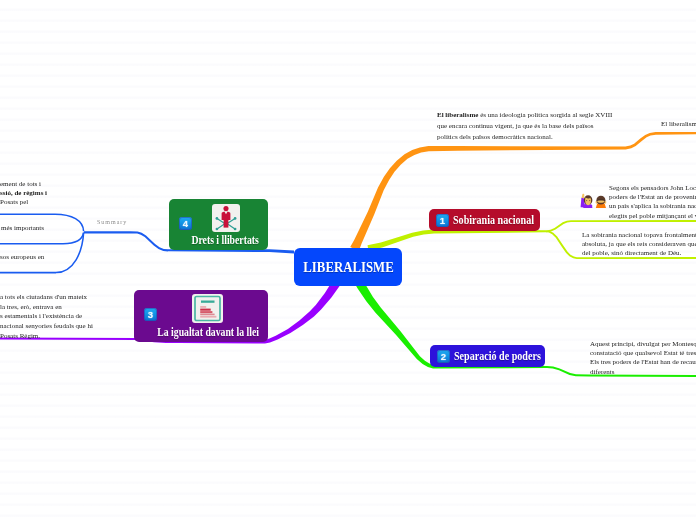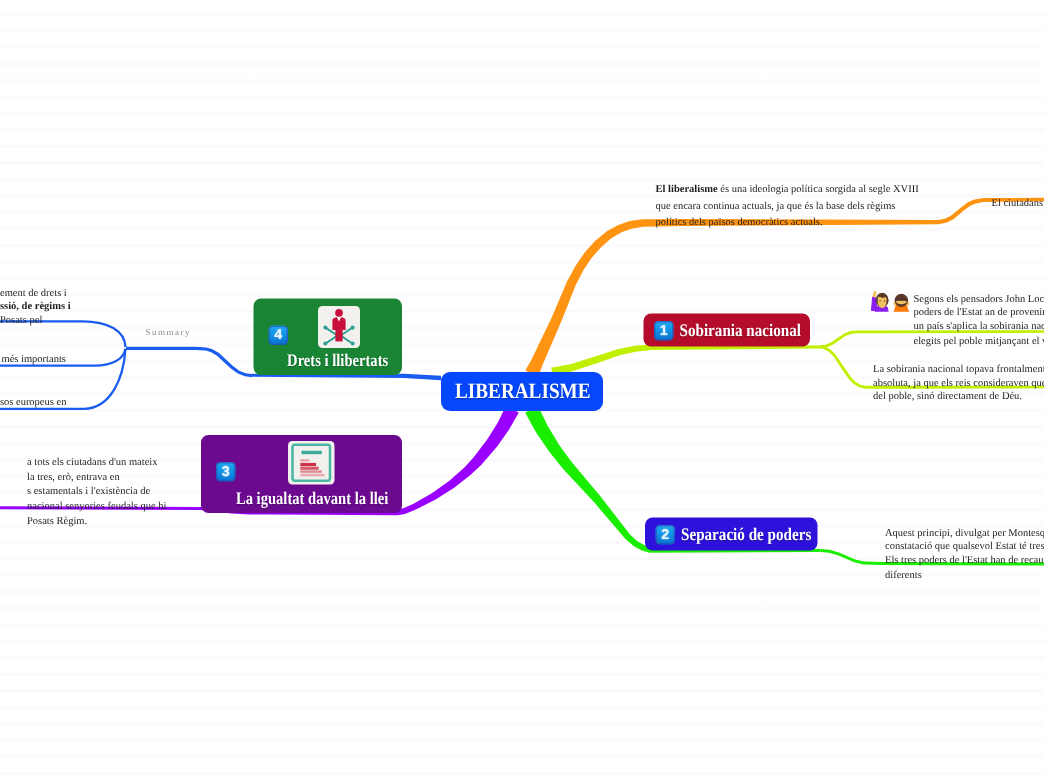--- a/index.html
+++ b/index.html
@@ -13,21 +13,21 @@
 
   .node{position:absolute;box-sizing:border-box;border-radius:5px;
         color:#ffffff;font-weight:bold;}
   .badge{display:block;width:13px;height:13px;border-radius:3px;flex:0 0 13px;box-sizing:border-box;
     background:linear-gradient(to bottom,#23a8ef 0%,#129ae9 35%,#0a6fd0 100%);
     color:#e9f6ff;font-size:9.5px;line-height:13.2px;text-align:center;
     font-family:"Liberation Sans",sans-serif;font-weight:bold;
     text-shadow:0 0 1.2px rgba(255,255,255,.85);
     box-shadow:inset 0 0 0 1px rgba(40,70,170,.55);}
 
-  #central{left:294px;top:248px;width:108px;height:26px;background:#0447fc;
+  #central{left:294px;top:248px;width:108px;height:38px;background:#0447fc;
     border-radius:6px;font-size:14.6px;letter-spacing:0px;
     display:flex;align-items:center;justify-content:center;}
   #central span{text-shadow:0 .8px 1px rgba(0,0,0,.3);
     display:inline-block;transform:scaleX(.877);transform-origin:center;}
 
   #n1{left:429px;top:209px;width:111px;height:22px;background:#b50c2b;}
   #n2{left:430px;top:345px;width:115px;height:22px;background:#2d12db;}
   .rowNode{display:flex;align-items:center;padding-left:7px;font-size:11.8px;
     white-space:nowrap;}
   .rowNode .lbl{margin-left:4px;text-shadow:0 .8px 1px rgba(0,0,0,.3);
@@ -43,34 +43,34 @@
   #n4 .lbl{padding-left:16px;}
   .blockNode .ico{position:absolute;background:#f2f1ee;border-radius:3px;
       display:block;line-height:0;}
   #ico4{left:43px;top:5px;width:28px;height:28px;}
   #ico3{left:58px;top:4px;width:31px;height:29px;}
 
   #summary-label{position:absolute;left:97px;top:219px;font-size:6px;
     color:#8d8d8d;letter-spacing:1px;}
 
   .note{position:absolute;color:#1c1c1c;font-size:7px;line-height:10.4px;
-        white-space:nowrap;margin-top:11px;}
+        white-space:nowrap;}
   #note-intro{line-height:11px;}
   .note .ln{display:block;}
   .note b,.note .bold{font-weight:bold;}
   #note-intro{left:437px;top:110px;}
   #note-intro-right{left:661px;top:119px;}
   #note-sob-a{left:609px;top:183.5px;line-height:9.4px;}
   #emoji-group{position:absolute;left:580px;top:192px;line-height:0;}
   #note-sob-b{left:582px;top:230.5px;line-height:9.4px;}
   #note-sep{left:590px;top:340px;line-height:9.2px;}
   #note-drets-top{left:0px;top:179.5px;line-height:9.2px;}
   #note-drets-m1{left:1px;top:222.5px;}
   #note-drets-m2{left:-2px;top:252px;}
-  #note-igualtat{left:0px;top:293px;line-height:9.7px;padding-left:18px;}
+  #note-igualtat{left:0px;top:293px;line-height:9.7px;}
 </style>
 </head>
 <body>
 
 <div id="canvas">
   <div class="stripes"></div>
 
   <svg class="links" viewBox="0 0 696 520" xmlns="http://www.w3.org/2000/svg">
     <path fill="#ff9412" d="M358.8 251.0L361.6 243.5L374.2 214.4L383.7 190.3L389.1 179.9L394.5 171.8L400.7 164.8L407.5 158.8L414.4 154.9L421.1 152.5L428.8 151.2L457.8 150.7L625.7 149.5L631.3 148.3L635.7 146.1L642.1 140.7L646.6 137.3L650.5 135.6L655.8 134.7L700.0 134.1L700.0 131.9L655.6 132.0L649.7 133.0L645.2 134.9L640.3 138.6L634.1 143.7L630.3 145.6L625.4 146.6L457.8 146.0L428.4 146.1L419.8 147.4L412.2 150.0L404.5 154.2L396.7 160.7L389.9 168.2L383.9 176.8L378.0 187.6L367.8 211.7L354.2 240.0L350.2 247.0Z"></path>
     <path fill="#c0f000" d="M368.5 250.8L382.2 247.4L399.4 241.6L413.2 236.8L423.7 234.5L434.0 233.4L546.0 232.3L546.0 230.3L434.0 229.6L423.1 230.5L412.1 232.7L397.8 237.3L380.8 242.6L367.5 245.2Z"></path>
@@ -140,26 +140,26 @@
         <rect x="11.6" y="16.0" width="4.8" height="7.6" fill="#c8103a"></rect>
       </svg>
     </span>
     <span class="lbl">Drets i llibertats</span>
   </div>
 
   <div id="summary-label">Summary</div>
 
   <div class="note" id="note-intro">
     <span class="ln"><b>El liberalisme</b><span> és una ideologia política sorgida al segle XVIII</span></span>
-    <span class="ln">que encara continua actuals, ja que és la base dels règims</span>
-    <span class="ln">polítics dels països democràtics  actuals.</span>
+    <span class="ln">que encara continua vigent, ja que és la base dels països</span>
+    <span class="ln">polítics dels països democràtics  nacional.</span>
   </div>
 
   <div class="note" id="note-intro-right">
-    <span class="ln">El ciutadans</span>
+    <span class="ln">El liberalism</span>
   </div>
 
   <div id="emoji-group">
     <svg width="28" height="18" viewBox="0 0 28 18" xmlns="http://www.w3.org/2000/svg">
       <g>
         <path d="M2.4 2.3 C3.1 1.4 4.4 1.8 4.3 3.0 L4.0 6.6 L1.6 6.0 Z" fill="#f5c463"></path>
         <path d="M1.4 5.8 L4.2 6.5 L5.0 15.6 L0.6 15.2 Z" fill="#8a1ff0"></path>
         <path d="M3.6 13.0 C5.2 11.2 11.0 11.2 12.0 13.2 L12.4 15.9 L3.3 15.9 Z" fill="#8a1ff0"></path>
         <ellipse cx="8.1" cy="8.1" rx="4.3" ry="4.9" fill="#5b3a29"></ellipse>
         <path d="M5.5 5.6 C6.6 5.0 9.4 5.0 10.6 5.7 C11.3 7.5 11.2 11.0 9.9 12.6 C9.0 13.6 7.2 13.6 6.3 12.6 C5.0 11.0 4.8 7.4 5.5 5.6 Z" fill="#f0c060"></path>
@@ -192,21 +192,21 @@
   </div>
 
   <div class="note" id="note-sep">
     <span class="ln">Aquest principi, divulgat per Montesqu</span>
     <span class="ln">constatació que qualsevol Estat té tres</span>
     <span class="ln">Els tres poders de l'Estat han de recaur</span>
     <span class="ln">diferents</span>
   </div>
 
   <div class="note" id="note-drets-top">
-    <span class="ln">ement de drets i</span>
+    <span class="ln">ement de tots i</span>
     <span class="ln bold">ssió, de règims i</span>
     <span class="ln">Posats pel</span>
   </div>
 
   <div class="note" id="note-drets-m1">
     <span class="ln">més importants</span>
   </div>
   <div class="note" id="note-drets-m2">
     <span class="ln">ïsos europeus en</span>
   </div>

